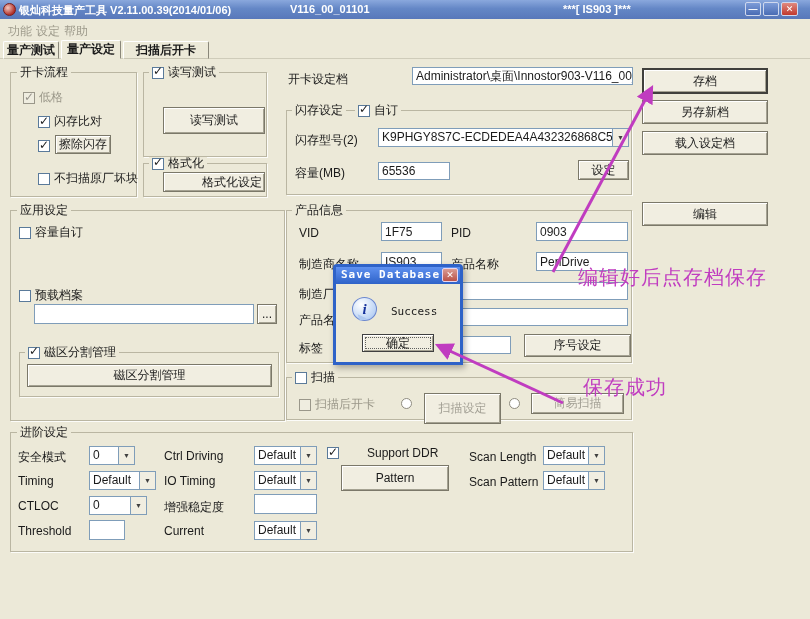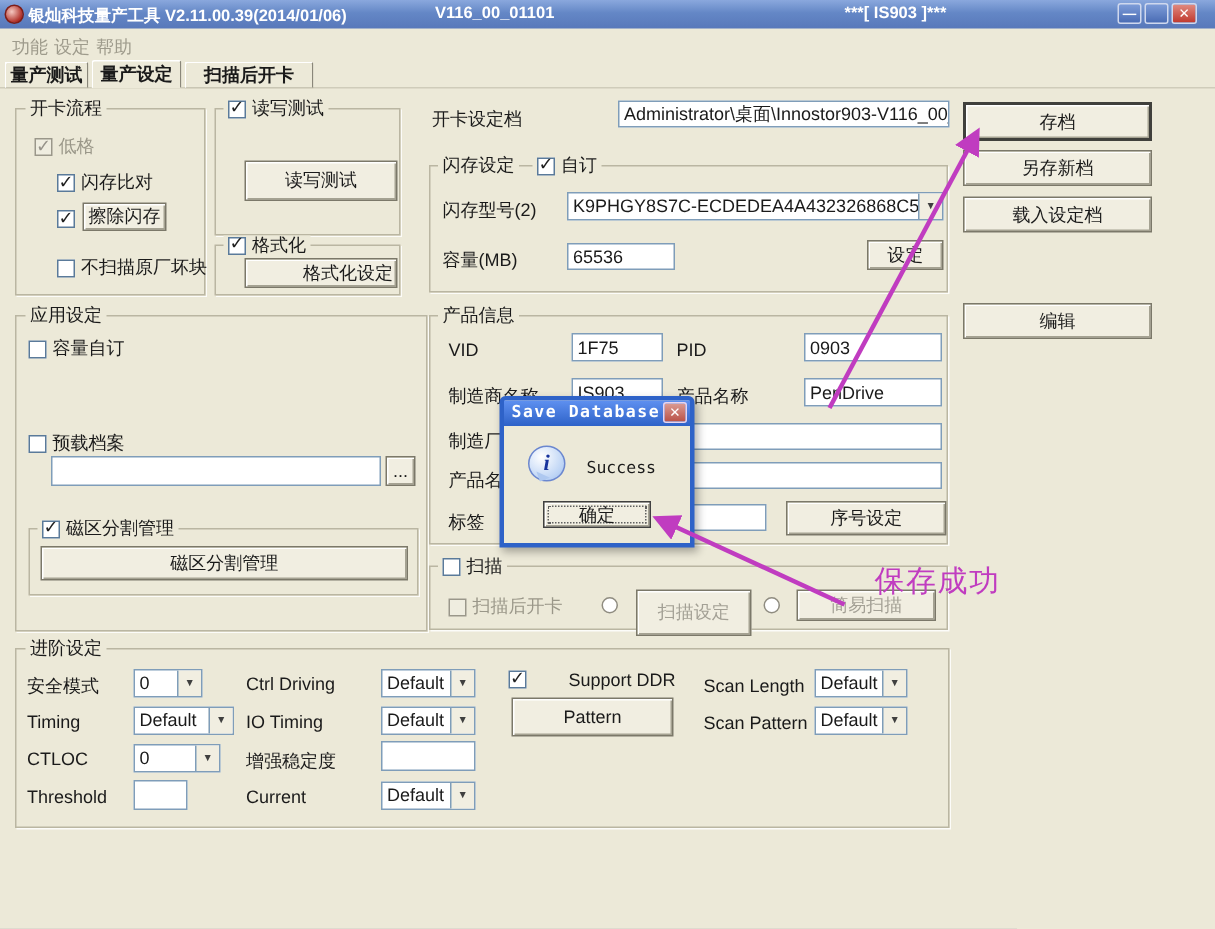--- a/index.html
+++ b/index.html
@@ -212,21 +212,21 @@
     <div class="abs field" style="left:243px; top:61px; width:63px; height:20px;"></div>
 
     <span class="abs lbl" style="left:7px; top:91px;">Threshold</span>
     <div class="abs field" style="left:78px; top:87px; width:36px; height:20px;"></div>
     <span class="abs lbl" style="left:153px; top:91px;">Current</span>
     <div class="abs dd" style="left:243px; top:88px; width:63px; height:19px;">
       <span class="dd-val">Default</span>
         <span class="dd-btn"></span>
     </div>
 
-    <div class="abs cbrow" style="left:328px; top:13px;gap:28px;">
+    <div class="abs cbrow" style="left:316px; top:13px;gap:28px;">
       <span class="cb checked"></span>
       <span>Support DDR</span>
     </div>
     <div class="abs btn" style="left:330px; top:32px; width:108px; height:26px;">Pattern</div>
     <span class="abs lbl" style="left:458px; top:17px;">Scan Length</span>
     <div class="abs dd" style="left:532px; top:13px; width:62px; height:19px;">
       <span class="dd-val">Default</span>
         <span class="dd-btn"></span>
     </div>
     <span class="abs lbl" style="left:458px; top:42px;">Scan Pattern</span>
@@ -307,20 +307,21 @@
     </div>
     <div class="info-balloon">
       <span>i</span>
     </div>
     <span class="abs" style="left:55px; top:38px; font-family:'DejaVu Sans Mono','Liberation Mono',monospace; font-size:11px;">Success</span>
     <div id="dlg-ok">
       <span class="focus">确定</span>
     </div>
   </div>
 
+  <span class="note" style="left:578px; top:264px;">编辑好后点存档保存</span>
   <span class="note" style="left:583px; top:374px;">保存成功</span>
 
   <svg id="overlay" viewBox="0 0 810 619">
     <defs>
       <marker id="ah" markerWidth="6" markerHeight="6" refX="4.5" refY="3" orient="auto">
         <path d="M0,0 L6,3 L0,6 Z" fill="#C03CC0"></path>
       </marker>
     </defs>
     <line x1="553" y1="272" x2="651" y2="89" stroke="#C03CC0" stroke-width="3" marker-end="url(#ah)"></line>
     <line x1="563" y1="403" x2="439" y2="346" stroke="#C03CC0" stroke-width="3" marker-end="url(#ah)"></line>

